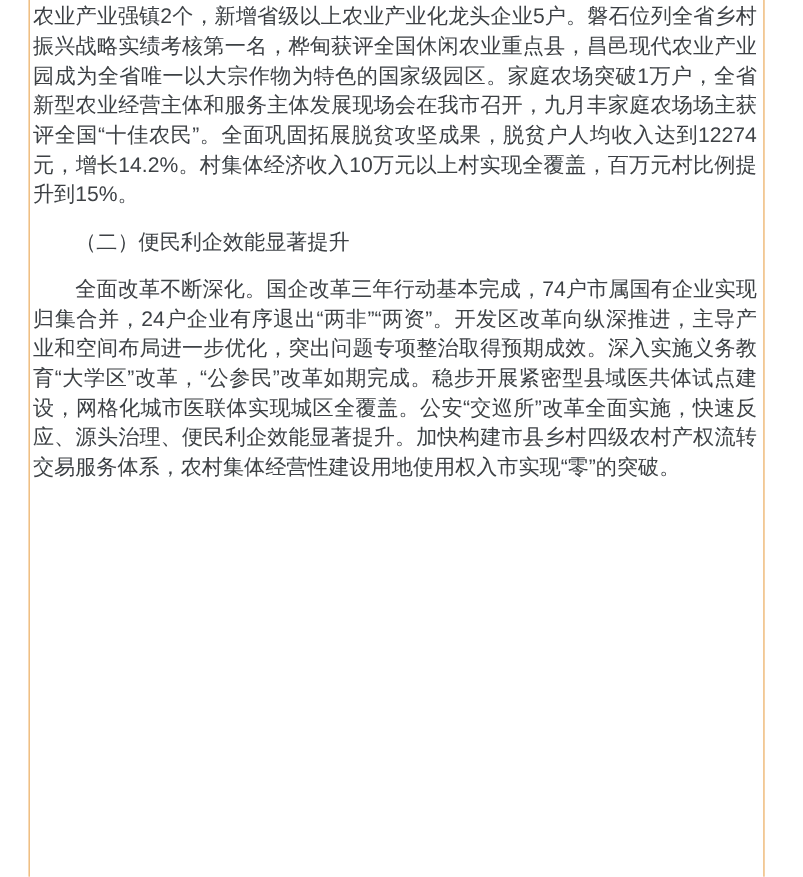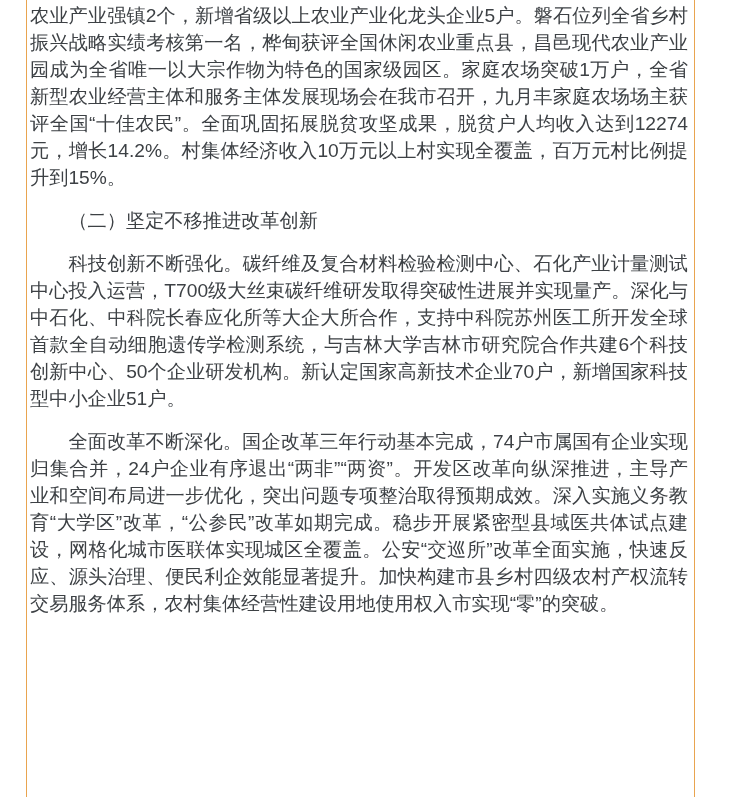--- a/index.html
+++ b/index.html
@@ -57,20 +57,19 @@
 </head>
 <body>
 
 <div class="page">
   <div class="edge-line left"></div>
   <div class="edge-line right"></div>
 
   <div class="content">
     <p class="para no-indent">农业产业强镇2个，新增省级以上农业产业化龙头企业5户。磐石位列全省乡村振兴战略实绩考核第一名，桦甸获评全国休闲农业重点县，昌邑现代农业产业园成为全省唯一以大宗作物为特色的国家级园区。家庭农场突破1万户，全省新型农业经营主体和服务主体发展现场会在我市召开，九月丰家庭农场场主获评全国“十佳农民”。全面巩固拓展脱贫攻坚成果，脱贫户人均收入达到12274元，增长14.2%。村集体经济收入10万元以上村实现全覆盖，百万元村比例提升到15%。</p>
 
-    <p class="para heading">（二）坚定不移推进改革创新</p>
+    <p class="para heading">（二）便民利企效能显著提升</p>
 
-    <p class="para">科技创新不断强化。碳纤维及复合材料检验检测中心、石化产业计量测试中心投入运营，T700级大丝束碳纤维研发取得突破性进展并实现量产。深化与中石化、中科院长春应化所等大企大所合作，支持中科院苏州医工所开发全球首款全自动细胞遗传学检测系统，与吉林大学吉林市研究院合作共建6个科技创新中心、50个企业研发机构。新认定国家高新技术企业70户，新增国家科技型中小企业51户。</p>
 
     <p class="para">全面改革不断深化。国企改革三年行动基本完成，74户市属国有企业实现归集合并，24户企业有序退出“两非”“两资”。开发区改革向纵深推进，主导产业和空间布局进一步优化，突出问题专项整治取得预期成效。深入实施义务教育“大学区”改革，“公参民”改革如期完成。稳步开展紧密型县域医共体试点建设，网格化城市医联体实现城区全覆盖。公安“交巡所”改革全面实施，快速反应、源头治理、便民利企效能显著提升。加快构建市县乡村四级农村产权流转交易服务体系，农村集体经营性建设用地使用权入市实现“零”的突破。</p>
 
   </div>
 </div>
 
 </body></html>

